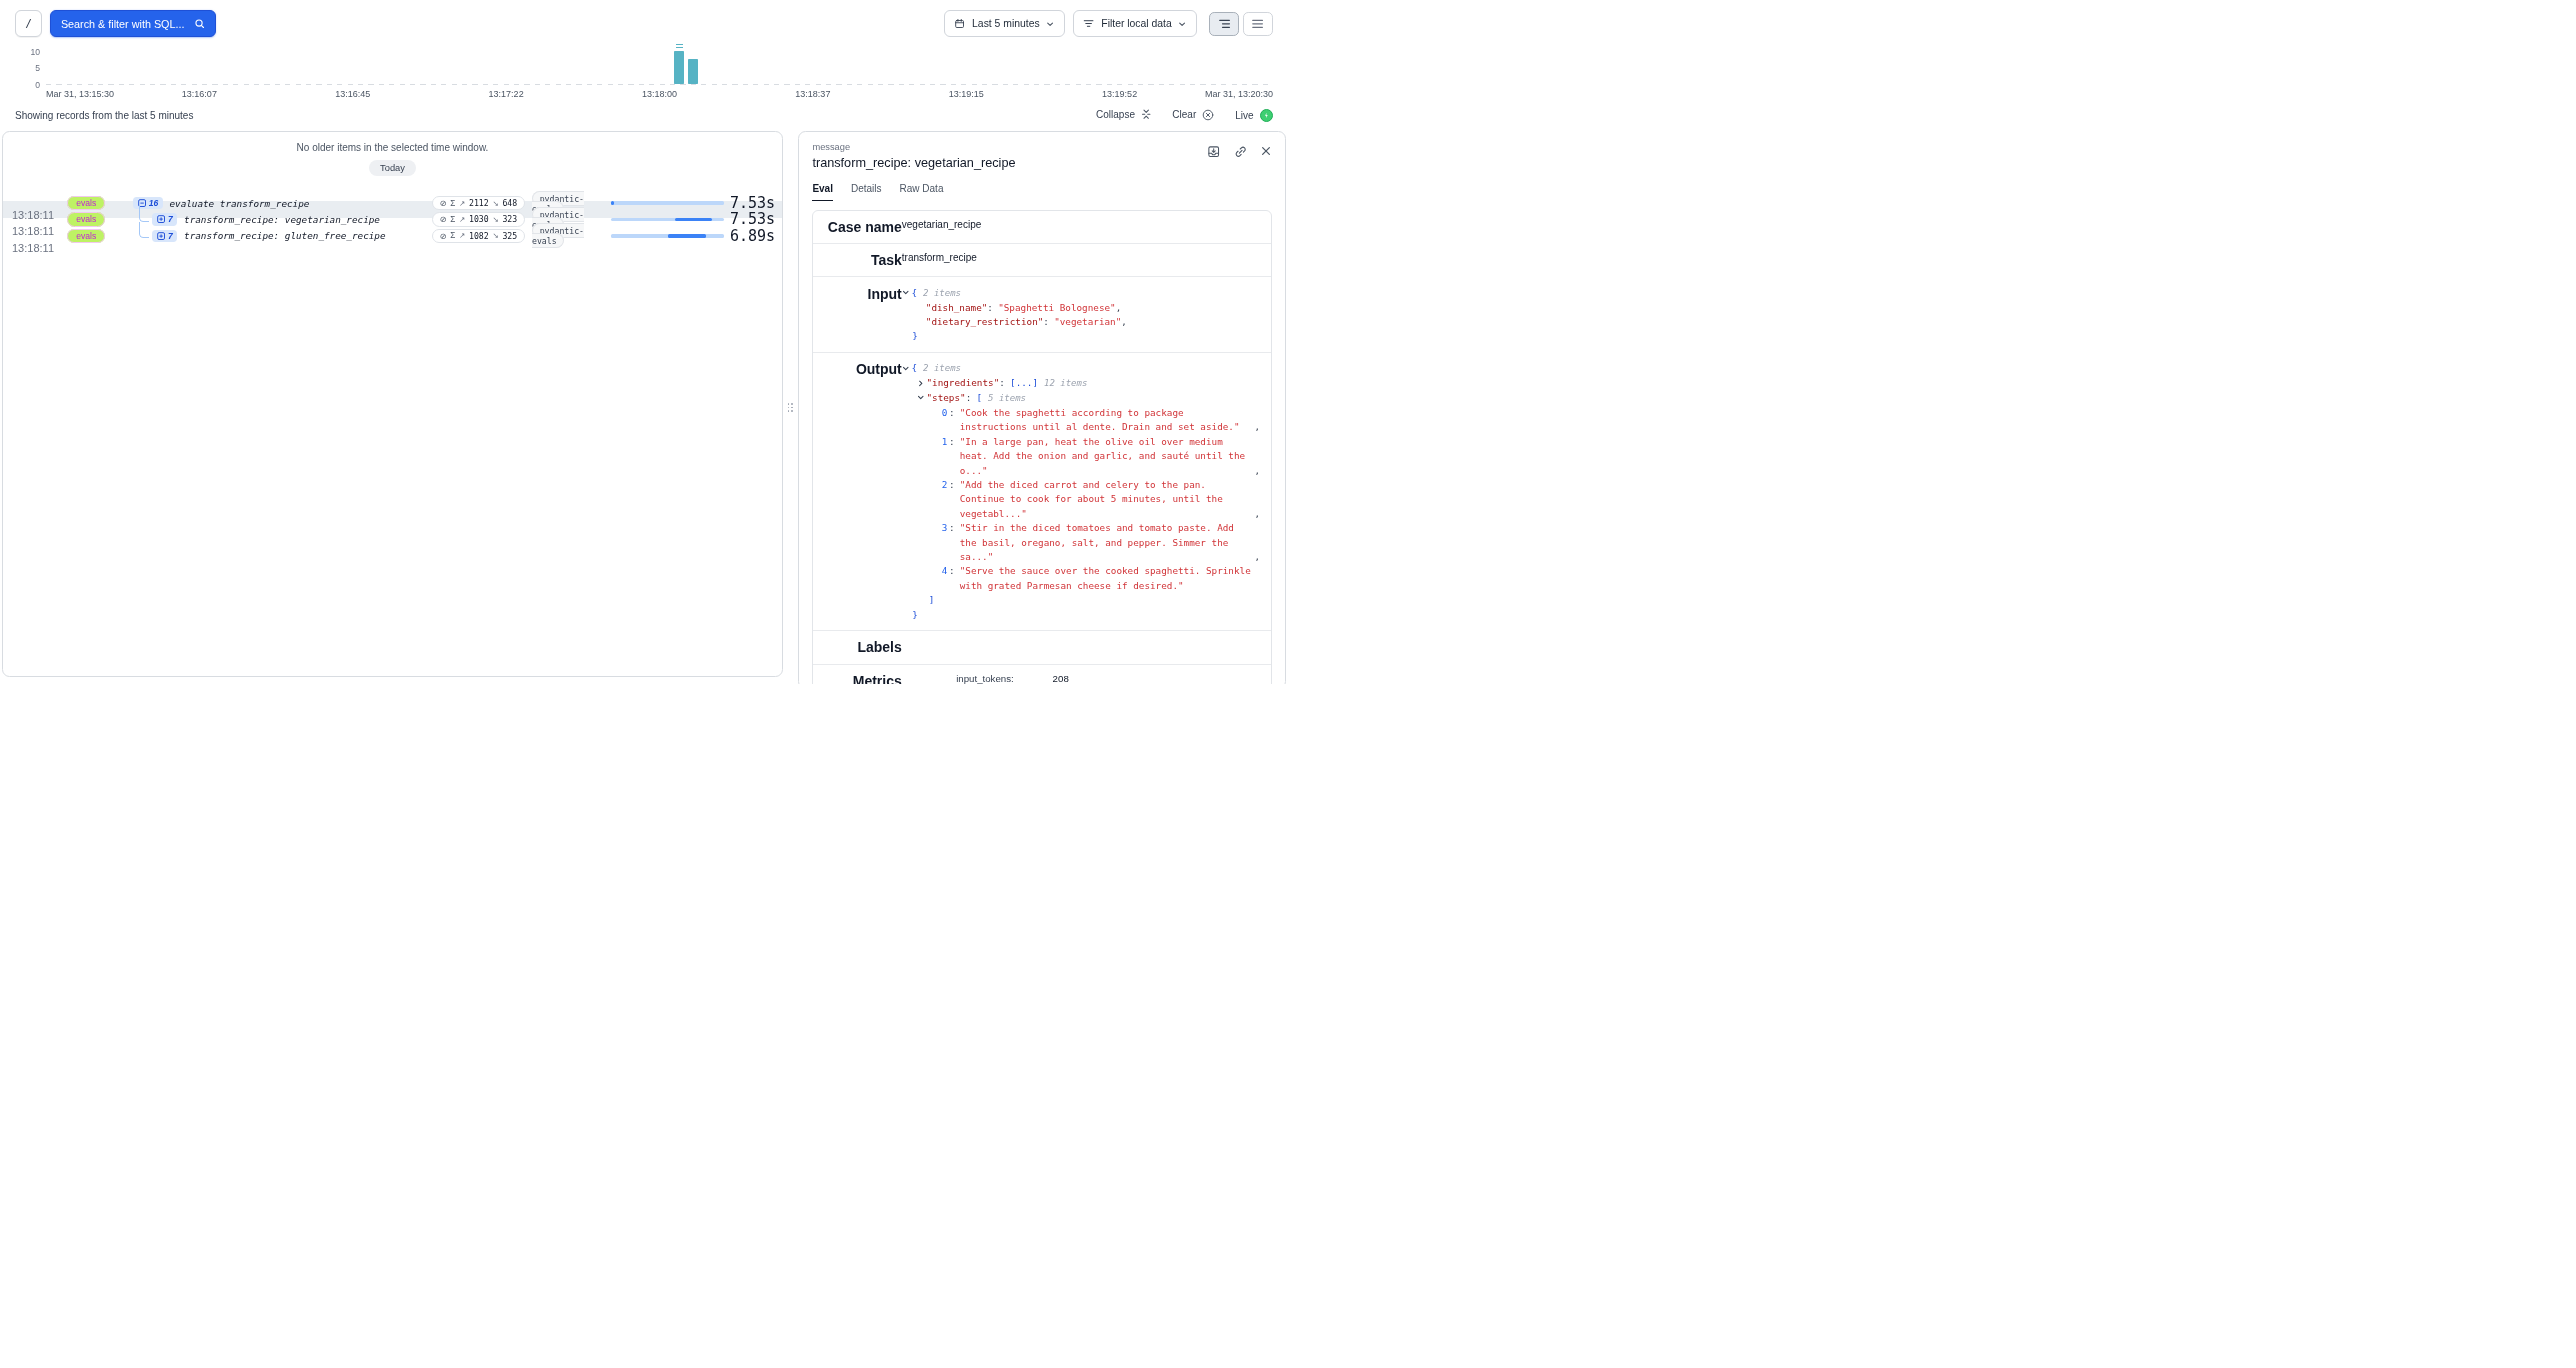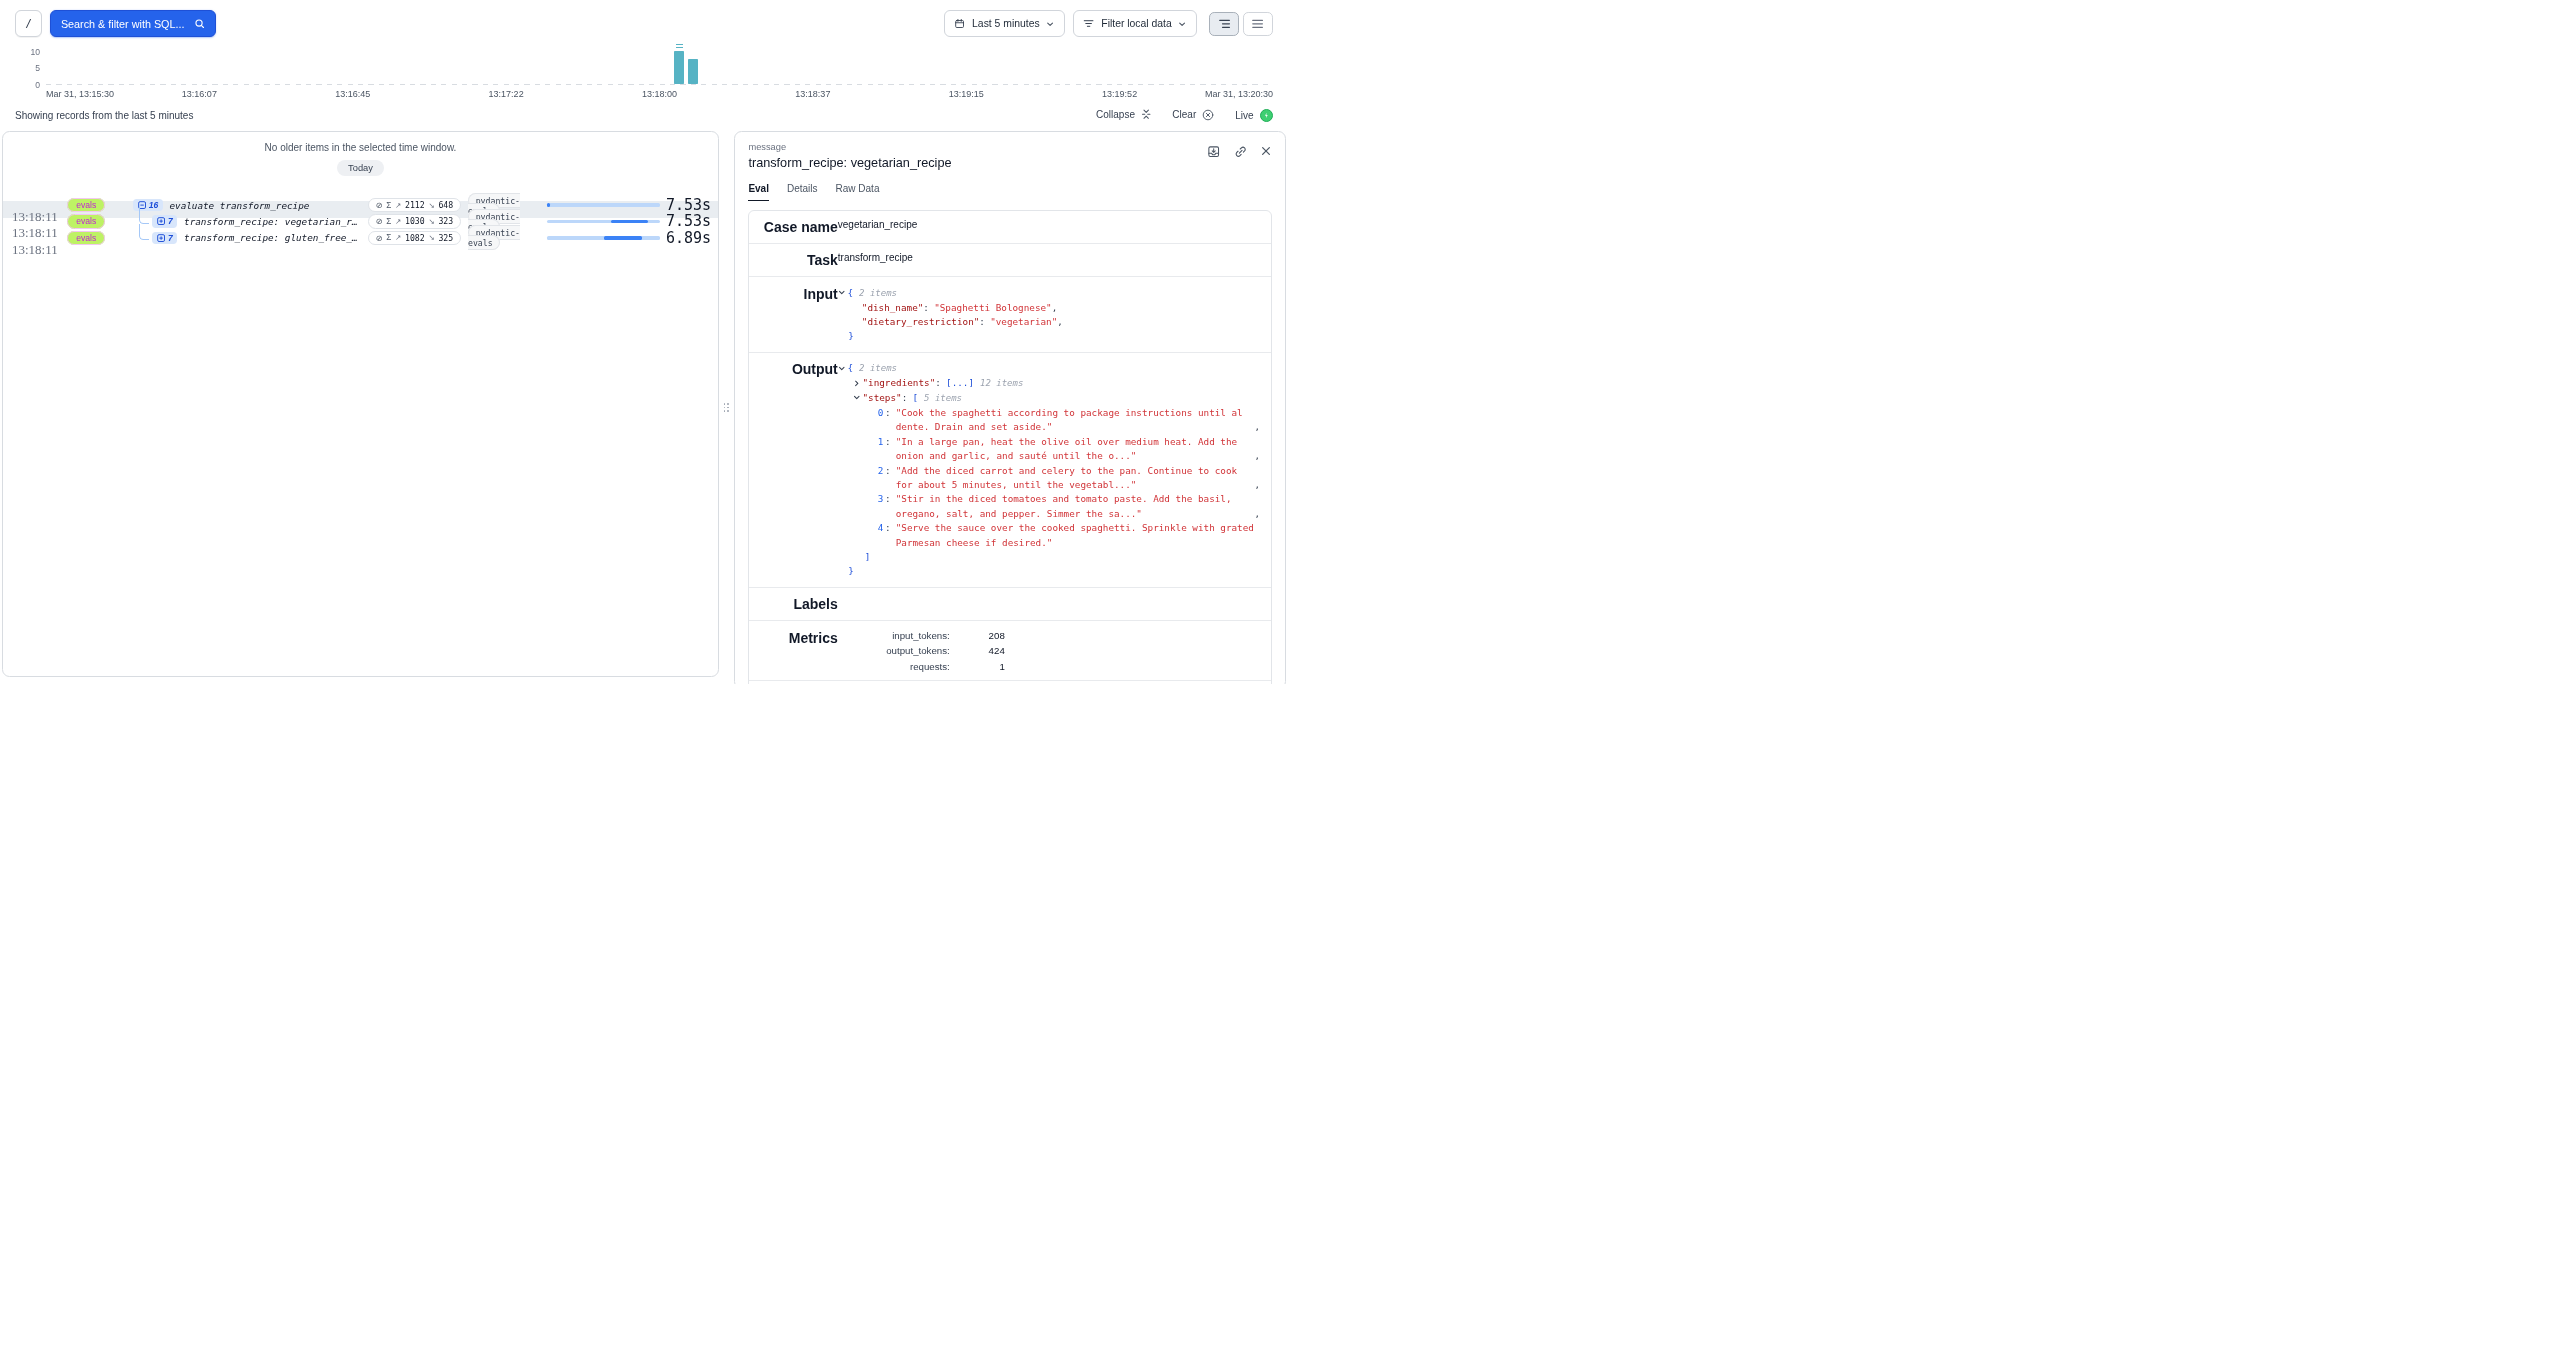--- a/index.html
+++ b/index.html
@@ -63,33 +63,33 @@
   .status-actions { display:flex; gap:21px; align-items:flex-start; }
   .sact { display:flex; gap:6px; align-items:center; background:none; border:none; font-size:10px; color:#374151; cursor:pointer; font-family:"Liberation Sans", sans-serif; padding:0; }
   .live-dot { width:13.4px; height:13.4px; border-radius:50%; background:#3ecf72; border:0.7px solid #1fae57; display:flex; align-items:center; justify-content:center; }
 
   
   .main { flex:1; display:flex; padding:0 2px; min-height:0; }
   .trace-panel { flex:1; border:0.7px solid #d8dce1; border-radius:7.5px; background:#fff; margin-bottom:7.5px; overflow:hidden; }
   .splitter { width:15px; display:flex; align-items:center; justify-content:center; cursor:col-resize; }
   .handle { display:grid; grid-template-columns:repeat(2,2.2px); gap:1.5px; }
   .handle i { width:1.9px; height:1.9px; border-radius:50%; background:#9ca3af; }
-  .detail-panel { width:552px; border:0.7px solid #d8dce1; border-radius:7.5px; background:#fff; padding:10.4px 13.4px 0; margin-bottom:-4.5px; overflow:hidden; }
+  .detail-panel { width:488px; border:0.7px solid #d8dce1; border-radius:7.5px; background:#fff; padding:10.4px 13.4px 0; margin-bottom:-4.5px; overflow:hidden; }
 
   
   .empty-note { text-align:center; font-size:10px; color:#4b5563; margin-top:10.4px; }
   .day-wrap { display:flex; justify-content:center; margin-top:6.7px; }
   .day-pill { background:#eef0f3; border-radius:745px; padding:3px 11.2px; font-size:9.3px; color:#374151; cursor:pointer; }
   .rows { margin-top:9px; }
   .trow {
     display:grid; grid-template-columns:49px 60px 1fr 94px 73px 113px 43px;
     column-gap:6px; align-items:center; height:16.4px; padding:0 9px; font-size:9.3px; cursor:pointer;
   }
   .trow.sel { background:#e9edf1; }
-  .ttime { color:#6b7280; font-family:Liberation Serif, serif; font-size:13px;margin-top:24px; }
+  .ttime { color:#6b7280; font-family:Liberation Sans, sans-serif; font-size:11px;margin-top:24px; }
   .tag { justify-self:start; background:#bef264; border:0.7px solid #f2c8ef; color:#c026d3; border-radius:745px; font-size:8.6px; padding:1.1px 8.2px; }
   .name-cell { display:flex; align-items:center; position:relative; min-width:0;font-style:italic; }
   .tree-conn { position:absolute; left:6px; top:-8.2px; width:10.4px; height:16.4px; border-left:1.1px solid #a5c8f7; border-bottom:1.1px solid #a5c8f7; border-bottom-left-radius:4.5px; }
   .count-badge { display:inline-flex; align-items:center; gap:3px; background:#d8e6fb; color:#1d4ed8; border-radius:3.7px; padding:1.1px 4.5px; font-size:8.6px; font-weight:700; flex:none; }
   .name-cell.child .count-badge { margin-left:19.4px; }
   .span-name { font-family:"DejaVu Sans Mono", monospace; font-size:9.3px; color:#111827; margin-left:6.7px; white-space:nowrap; overflow:hidden; text-overflow:ellipsis; }
   .token-pill { display:inline-flex; align-items:center; gap:3.7px; border:0.7px solid #dfe3e8; background:#fff; border-radius:745px; padding:1.1px 6.7px; }
   .tok-ic { color:#4b5563; font-size:8.2px; }
   .arrow { color:#6b7280; font-size:7.5px; }
   .tok-num { font-family:"DejaVu Sans Mono", monospace; font-size:8.2px; color:#111827; }

